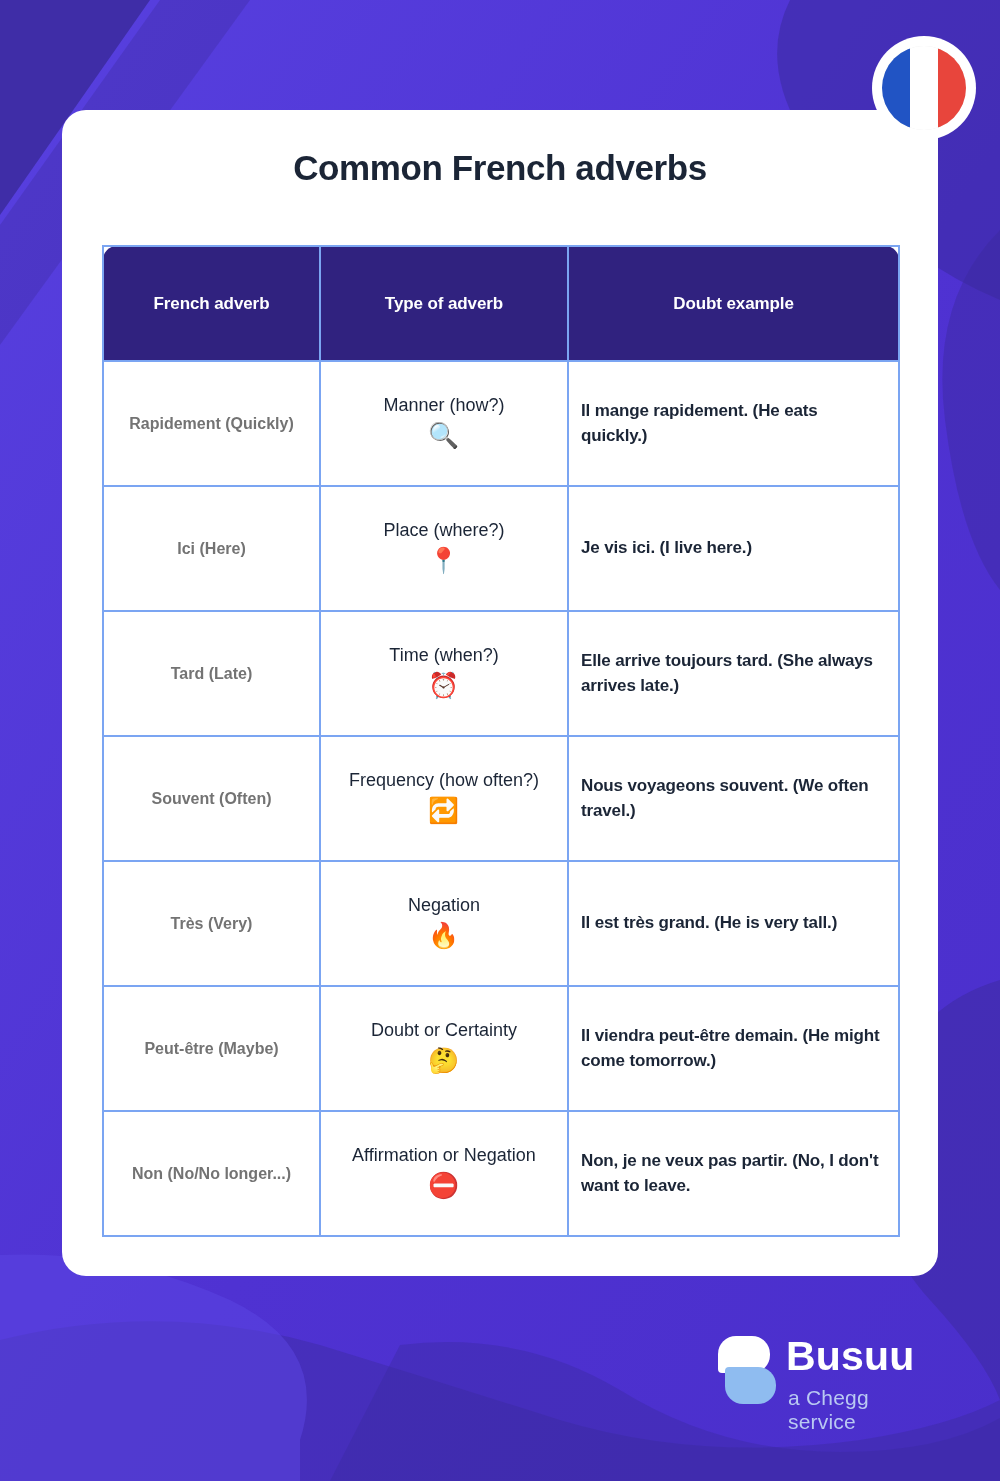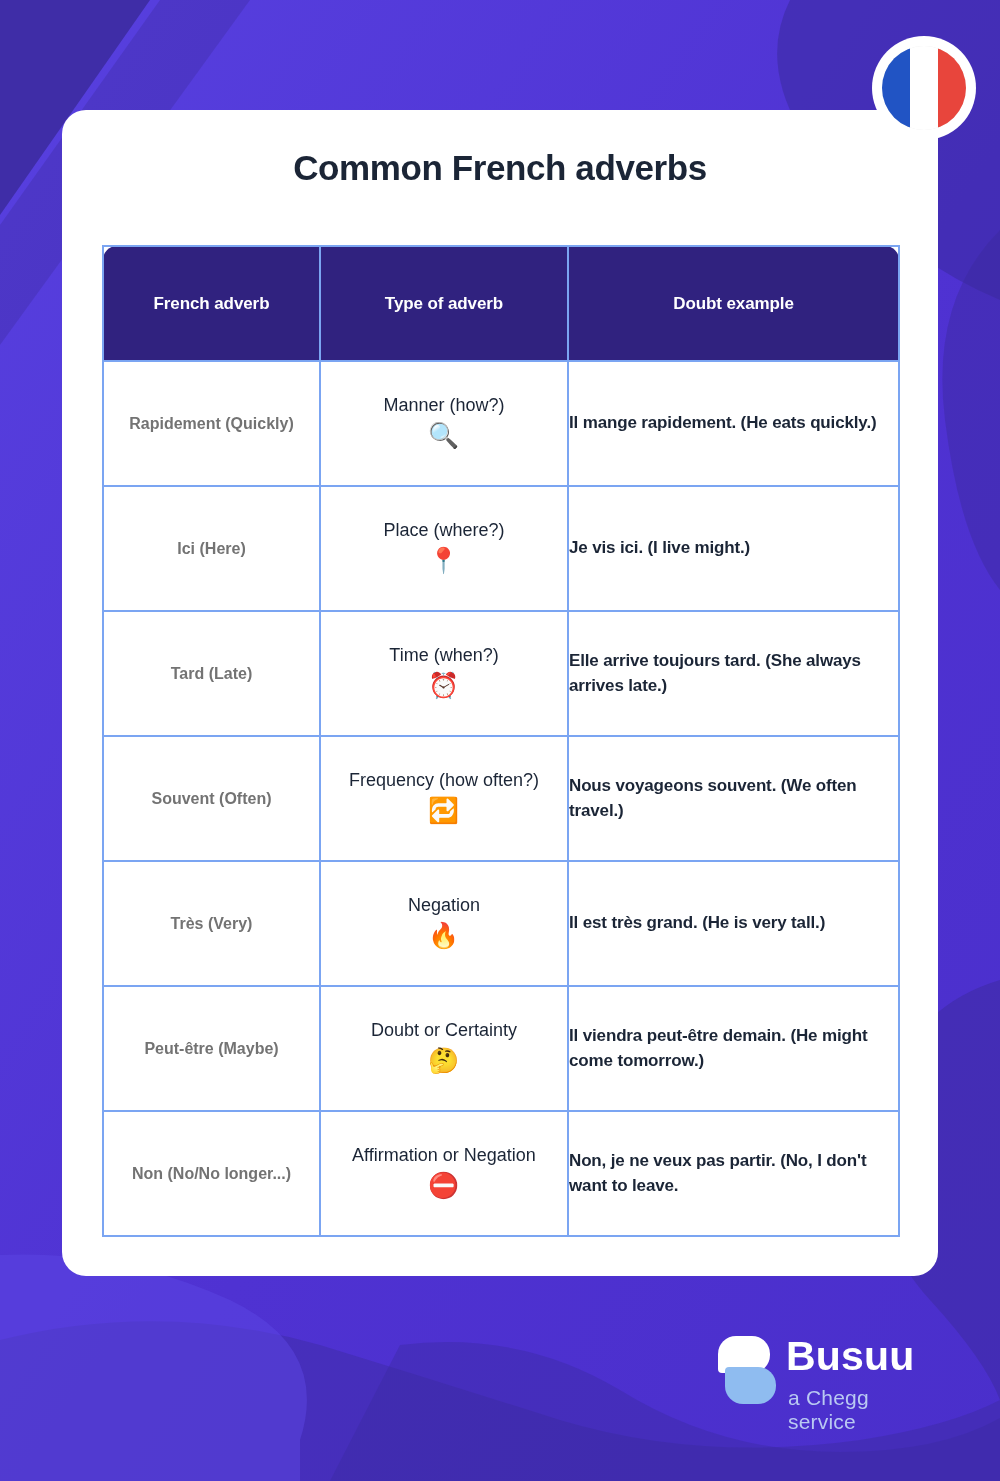--- a/index.html
+++ b/index.html
@@ -101,21 +101,21 @@
     border-collapse: collapse;
     table-layout: fixed;
   }
   #adverb-table col.c1 { width: 217px; }
   #adverb-table col.c2 { width: 248px; }
   #adverb-table col.c3 { width: 331px; }
 
   #adverb-table th,
   #adverb-table td {
     border: 2px solid #7BA5F2;
-    padding: 0;
+    padding: 12px;
     vertical-align: middle;
     box-sizing: border-box;
   }
 
   #adverb-table thead th {
     background: #30227F;
     color: #ffffff;
     height: 115px;
     font-size: 17px;
     font-weight: bold;
@@ -284,21 +284,21 @@
             <span class="type-emoji">🔍</span>
           </td>
           <td class="col-usage">Il mange rapidement. (He eats quickly.)</td>
         </tr>
         <tr>
           <td class="col-adverb">Ici (Here)</td>
           <td class="col-type">
             <span class="type-label">Place (where?)</span>
             <span class="type-emoji">📍</span>
           </td>
-          <td class="col-usage">Je vis ici. (I live might.)</td>
+          <td class="col-usage">Je vis ici. (I live here.)</td>
         </tr>
         <tr>
           <td class="col-adverb">Tard (Late)</td>
           <td class="col-type">
             <span class="type-label">Time (when?)</span>
             <span class="type-emoji">⏰</span>
           </td>
           <td class="col-usage">Elle arrive toujours tard. (She always arrives late.)</td>
         </tr>
         <tr>

